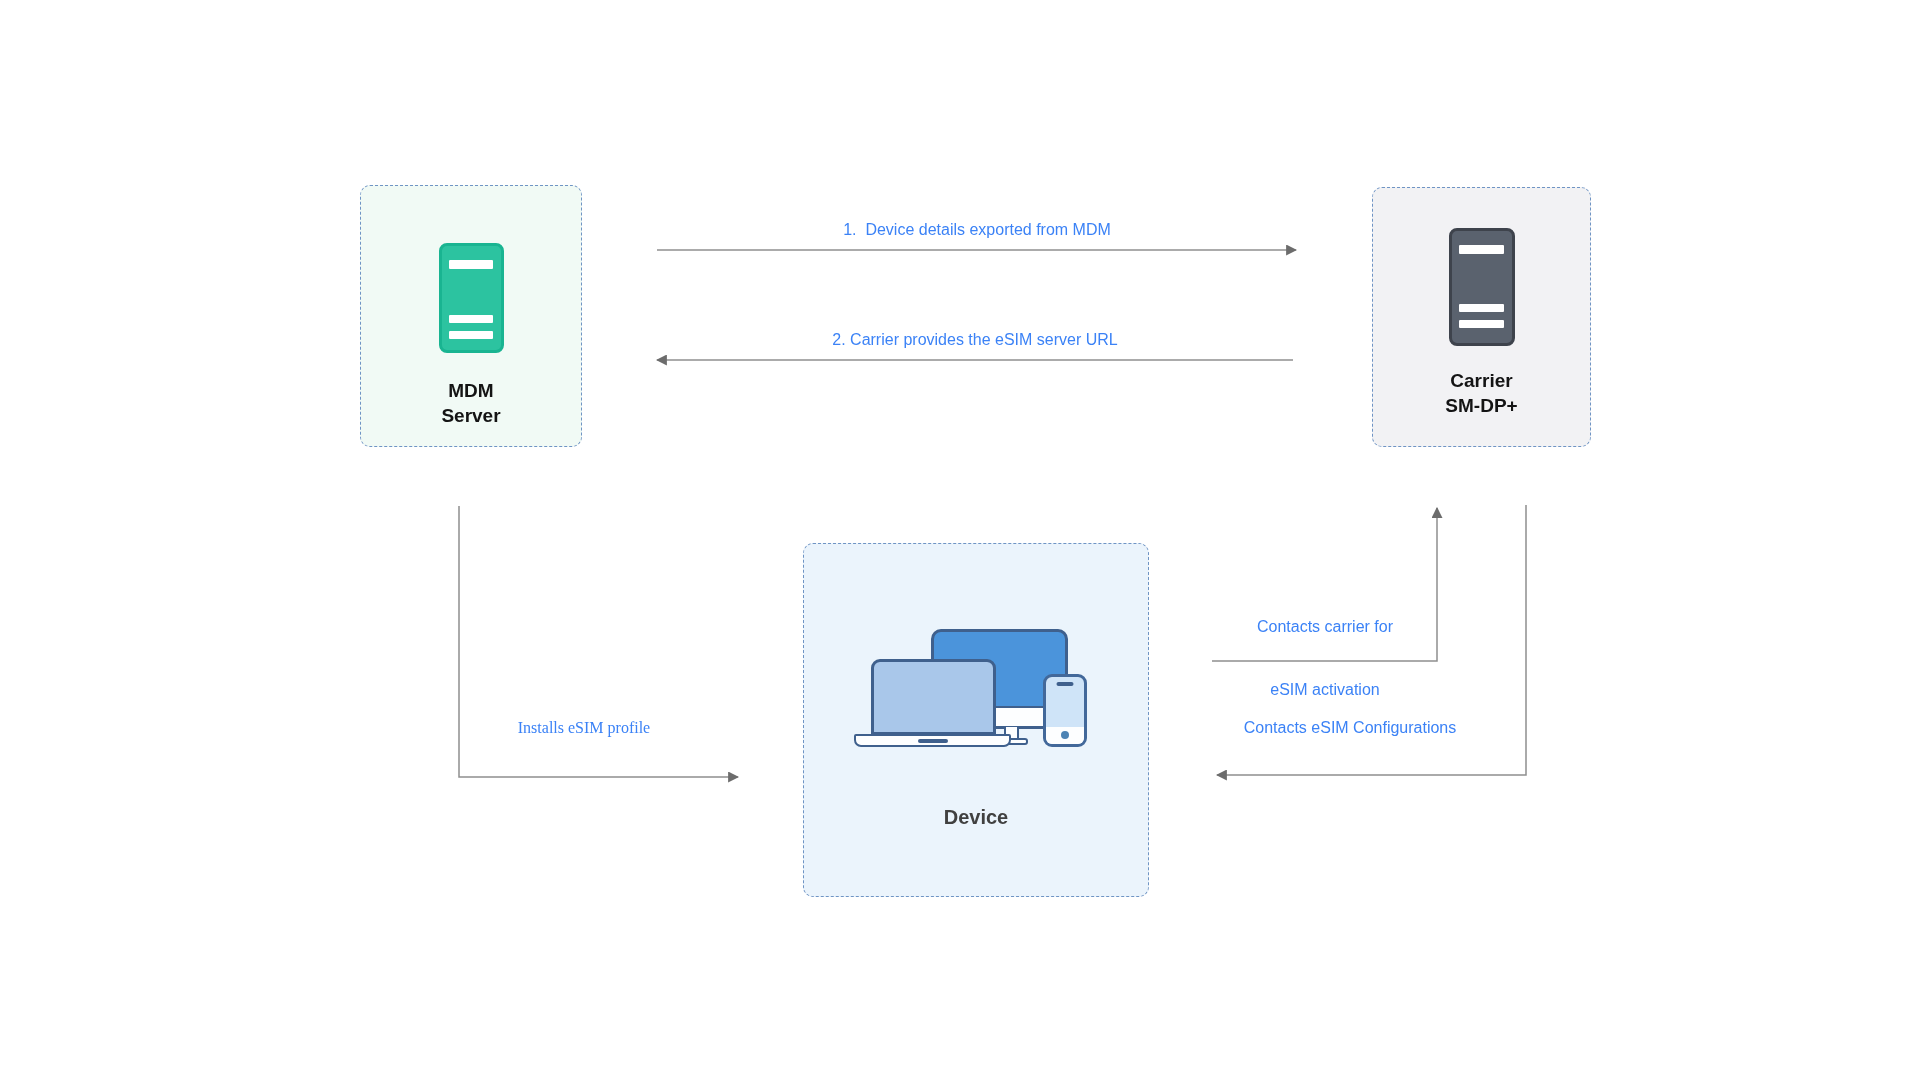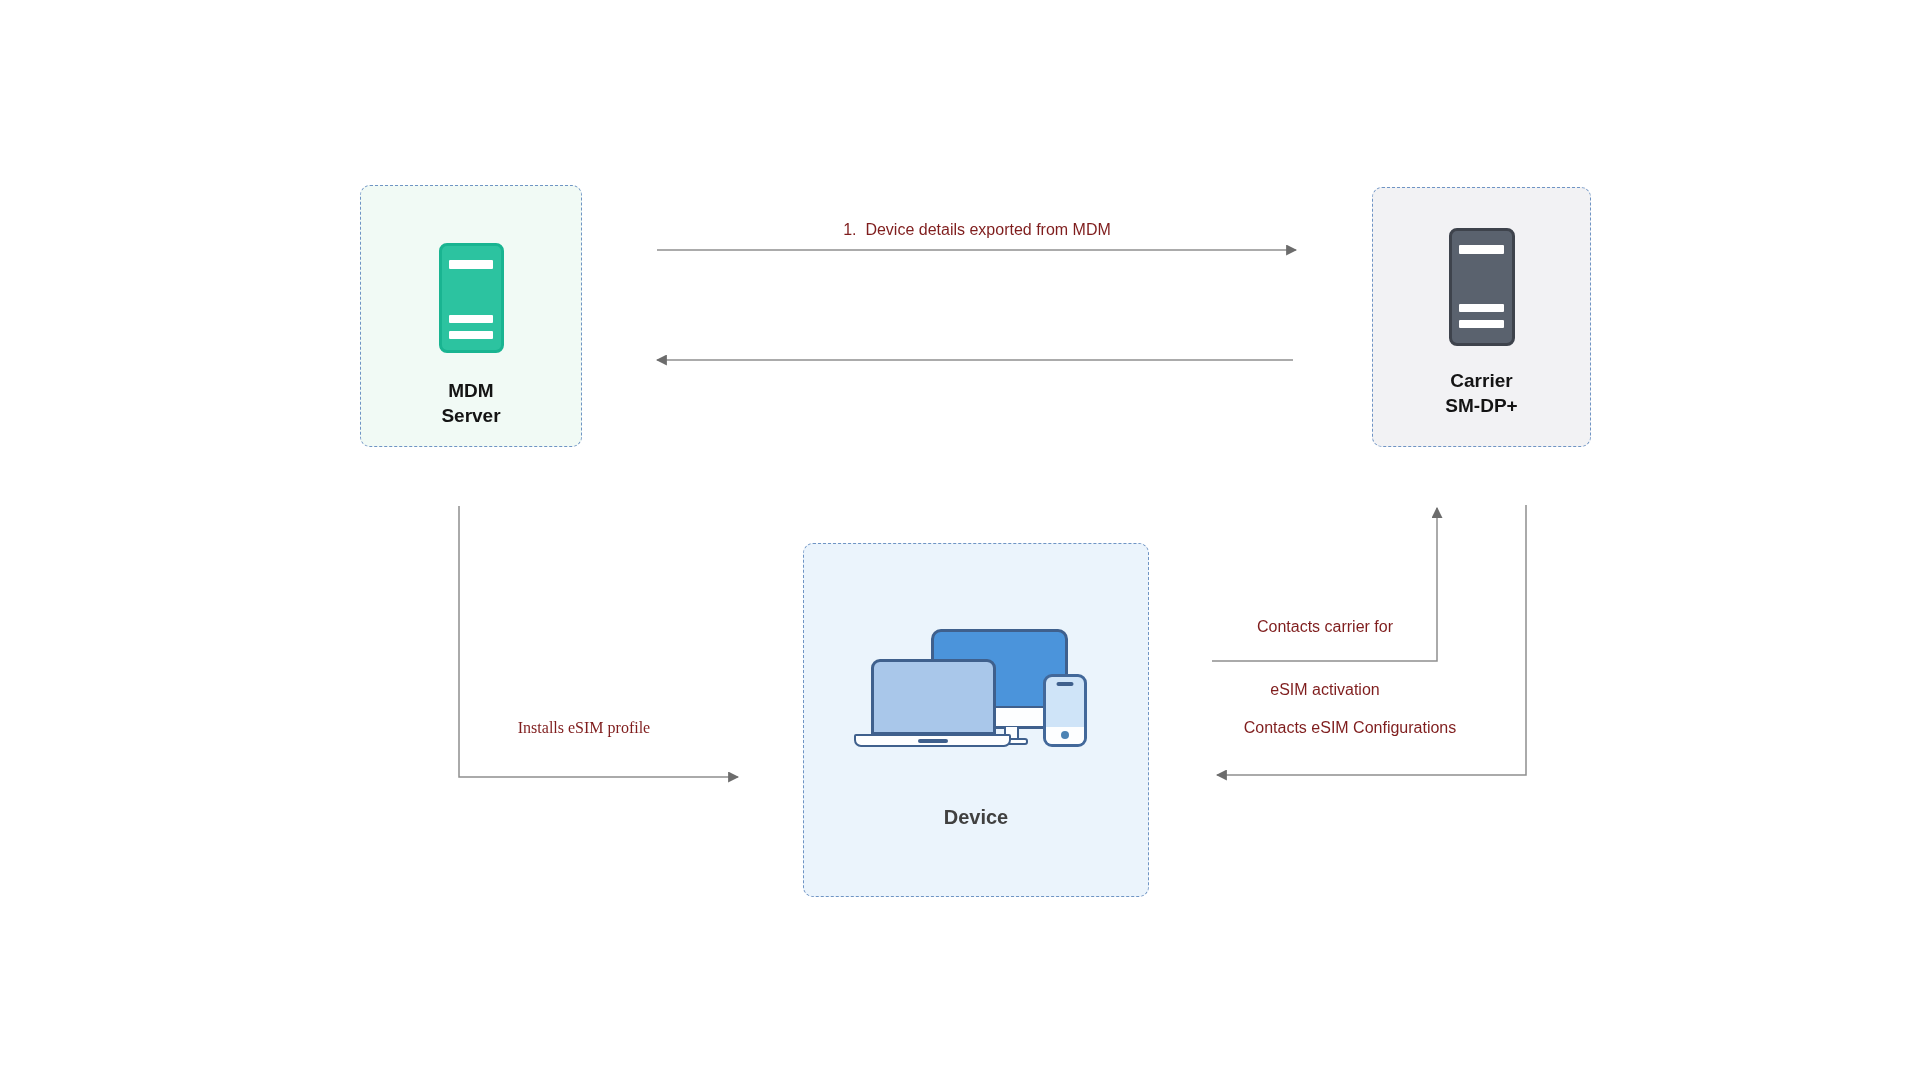--- a/index.html
+++ b/index.html
@@ -93,21 +93,21 @@
     width: 8px; height: 8px; background: #4c83b4; border-radius: 50%;
   }
   .device-title {
     position: absolute; left: 0; top: 262px; width: 100%;
     text-align: center; font-size: 20px; font-weight: 700; color: #404040;
   }
 
   
   .flow-label {
     position: absolute;
-    font-size: 16px; font-weight: 500; color: #7f1d1d;
+    font-size: 16px; font-weight: 500; color: #3b82f6;
     text-align: center; white-space: pre; line-height: 21px;
   }
   .lbl-step1    { left: 657px;  top: 219px; width: 640px; }
   .lbl-step2    { left: 655px;  top: 329px; width: 640px; }
   .lbl-profile  { left: 459px;  top: 717px; width: 250px; font-family: Liberation Serif, serif; }
   .lbl-contacts { left: 1212px; top: 574px; width: 226px; }
   .lbl-config   { left: 1219px; top: 717px; width: 262px; }
 </style>
 </head>
 <body>
@@ -166,20 +166,21 @@
         <div class="phone-speaker"></div>
         <div class="phone-bottom">
           <div class="phone-home"></div>
         </div>
       </div>
     </div>
     <div class="device-title">Device</div>
   </div>
 
   <div class="flow-label lbl-step1">1.  Device details exported from MDM</div>
+  <div class="flow-label lbl-step2">2. Carrier provides the eSIM server URL</div>
   <div class="flow-label lbl-profile">Installs eSIM profile</div>
   <div class="flow-label lbl-contacts">
     <div>Contacts carrier for</div>
     <div>eSIM activation</div>
   </div>
   <div class="flow-label lbl-config">Contacts eSIM Configurations</div>
 
 </div>
 
 </body></html>

